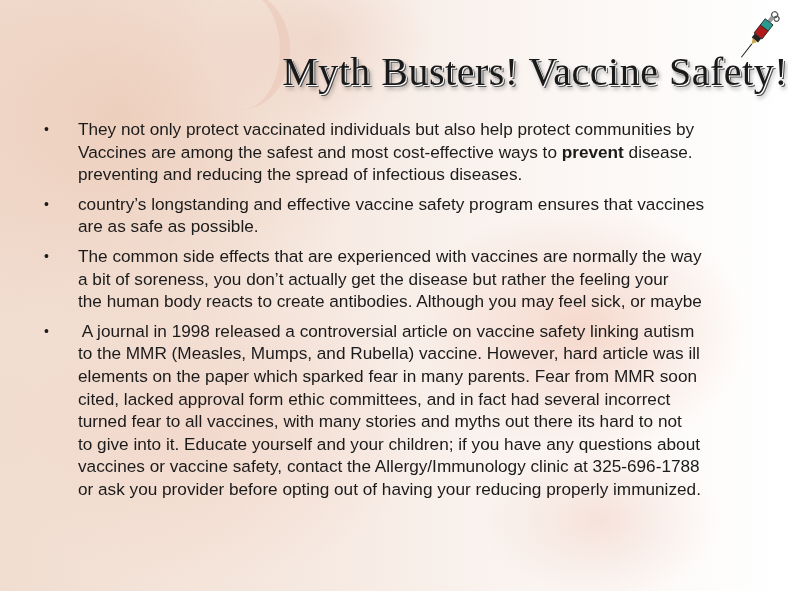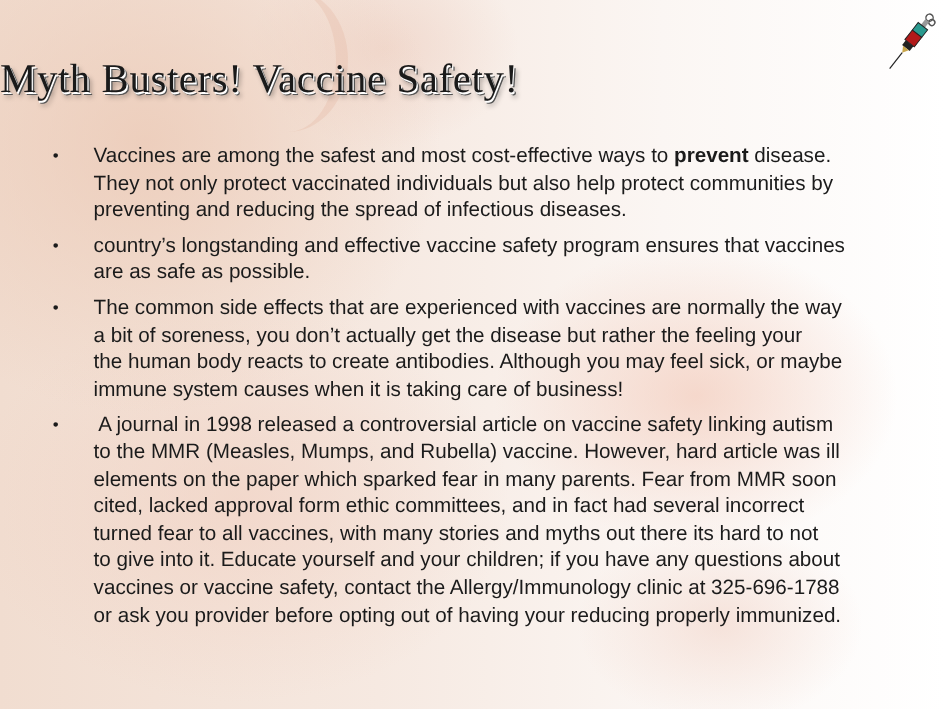--- a/index.html
+++ b/index.html
@@ -9,22 +9,22 @@
     background:
       radial-gradient(ellipse 240px 180px at 580px 330px, rgba(240,190,170,0.55), rgba(255,255,255,0) 70%),
       radial-gradient(ellipse 170px 120px at 600px 520px, rgba(238,200,185,0.45), rgba(255,255,255,0) 70%),
       radial-gradient(ellipse 330px 300px at 120px 120px, rgba(235,200,180,0.75), rgba(255,255,255,0) 75%),
       radial-gradient(ellipse 300px 220px at 200px 420px, rgba(240,205,190,0.55), rgba(255,255,255,0) 75%),
       radial-gradient(ellipse 160px 120px at 320px 40px, rgba(235,200,185,0.5), rgba(255,255,255,0) 70%),
       linear-gradient(90deg, #f1ddd0 0%, #f6e9e1 40%, #fbf6f3 70%, #ffffff 100%);
   }
   .ear { position:absolute; left:190px; top:-10px; width:90px; height:120px;
     border-radius:50%; border-right:10px solid rgba(230,185,165,0.35); }
-  .title { position:absolute; left:0; right:0; top:48px; text-align:left;
-    font-family:"Liberation Serif", serif; font-size:34px; color:#1a1a1a;
+  .title { position:absolute; left:0; right:0; top:48px; text-align:right;
+    font-family:"Liberation Serif", serif; font-size:40px; color:#1a1a1a;
     letter-spacing:0.5px;
     text-shadow: 1px 1px 0 #fff, 2px 2px 0 #555, 3px 4px 4px rgba(0,0,0,0.35); }
   .syringe { position:absolute; left:733px; top:5px; width:50px; height:62px; }
   .content { position:absolute; left:44px; top:118px; width:720px; }
   .bullet { position:relative; padding-left:34px; font-size:17.2px;
     line-height:22.6px; color:#1b1b1b; margin-bottom:7px; }
   .bullet .dot { position:absolute; left:0; top:0; font-size:14px; }
   .bullet b { font-weight:bold; }
 </style>
 </head>
@@ -44,37 +44,36 @@
       <polygon points="22,36 28,36 25,41" fill="#c9a64b"></polygon>
       <line x1="25" y1="41" x2="25" y2="58" stroke="#222" stroke-width="1"></line>
     </g>
   </svg>
 
   <div class="title">Myth Busters! Vaccine Safety!</div>
 
   <div class="content">
     <div class="bullet">
       <span class="dot">•</span>
+      <div>They not only protect vaccinated individuals but also help protect communities by</div>
       <div><span>Vaccines are among the safest and most cost-effective ways to </span><b>prevent</b><span> disease.</span></div>
-      <div>They not only protect vaccinated individuals but also help protect communities by</div>
       <div>preventing and reducing the spread of infectious diseases.</div>
     </div>
 
     <div class="bullet">
       <span class="dot">•</span>
       <div>country’s longstanding and effective vaccine safety program ensures that vaccines</div>
       <div>are as safe as possible.</div>
     </div>
 
     <div class="bullet">
       <span class="dot">•</span>
       <div>The common side effects that are experienced with vaccines are normally the way</div>
       <div>a bit of soreness, you don’t actually get the disease but rather the feeling your</div>
       <div>the human body reacts to create antibodies.  Although you may feel sick, or maybe</div>
-      <div>immune system causes when it is taking care of business!</div>
     </div>
 
     <div class="bullet">
       <span class="dot">•</span>
       <div style="white-space:pre"> A journal in 1998 released a controversial article on vaccine safety linking autism</div>
       <div>to the MMR (Measles, Mumps, and Rubella) vaccine. However, hard article was ill</div>
       <div>elements on the paper which sparked fear in many parents.  Fear from MMR soon</div>
       <div>cited, lacked approval form ethic committees, and in fact had several incorrect</div>
       <div>turned fear to all vaccines, with many stories and myths out there its hard to not</div>
       <div>to give into it. Educate yourself and your children; if you have any questions about</div>

